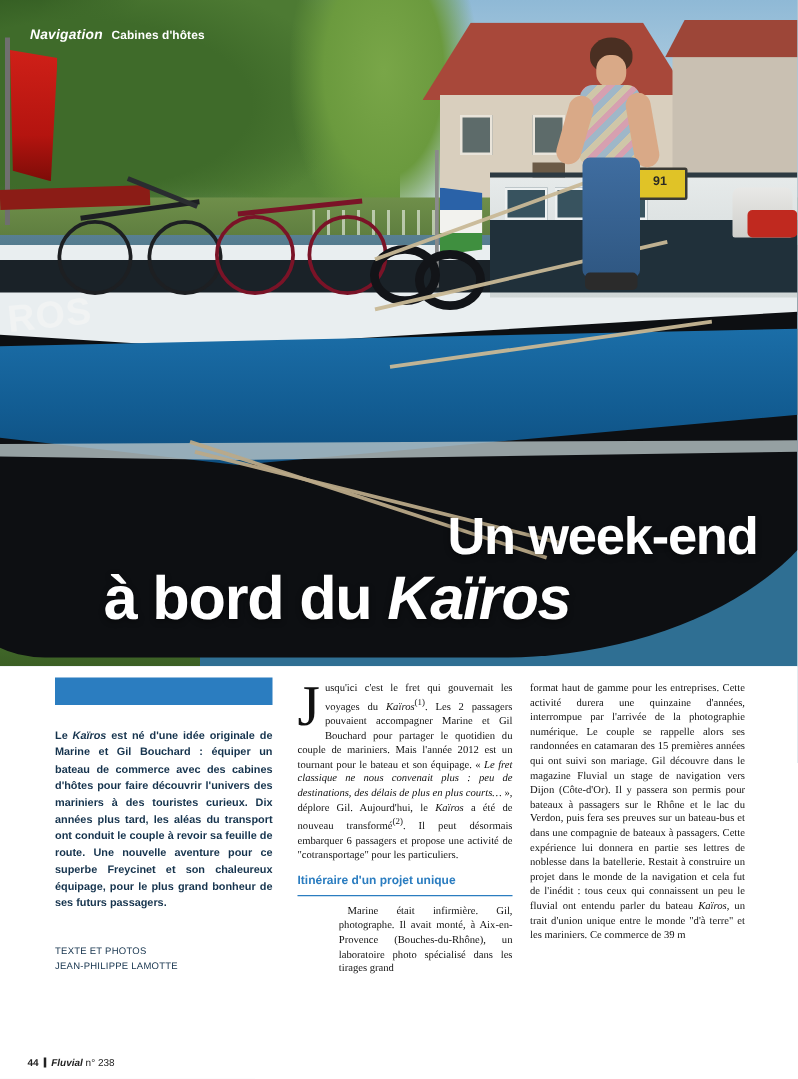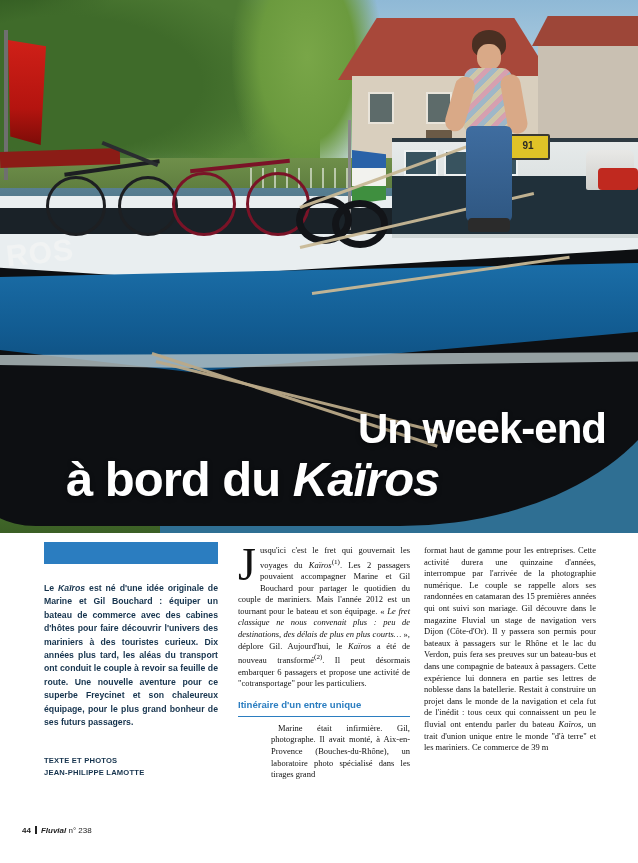--- a/index.html
+++ b/index.html
@@ -271,21 +271,21 @@
     font-weight: bold;
     letter-spacing: -1px;
     line-height: 50px;
     text-align: right;
   }
   .headline .l2 {
     font-size: 49px;
     font-weight: bold;
     letter-spacing: -1px;
     line-height: 50px;
-    margin-left: 20px;
+    margin-left: 37px;
   }
   .headline .l2 em { font-style: italic; }
 
   
   .body-area {
     position: absolute;
     left: 0; top: 533px; width: 638px; height: 330px;
     background: #ffffff;
   }
 
@@ -305,21 +305,21 @@
     font-weight: bold;
     text-align: justify;
     width: 174px;
   }
   .standfirst em { font-style: italic; }
   .credits {
     margin-top: 26px;
     font-size: 7.6px;
     line-height: 12px;
     color: #15334d;
-    font-weight: bold;
+    font-weight: normal;
     letter-spacing: .2px;
   }
 
   .col2 {
     position: absolute;
     left: 238px; top: 12px; width: 172px;
   }
   .col3 {
     position: absolute;
     left: 424px; top: 12px; width: 172px;
@@ -350,21 +350,21 @@
     color: #2b7dc0;
     font-family: "Liberation Sans", sans-serif;
   }
   .subrule {
     width: 172px; height: 1px; background: #2b7dc0; margin-bottom: 6px;
   }
 
   
   .footer {
     position: absolute;
-    left: 22px; bottom: 28px;
+    left: 22px; bottom: 8px;
     font-size: 8px;
     color: #222222;
     font-family: "Liberation Sans", sans-serif;
   }
   .footer .num { font-weight: bold; }
   .footer .bar { display:inline-block; width: 2px; height: 8px; background:#222; margin: 0 4px -1px 4px; }
   .footer .mag { font-style: italic; font-weight: bold; }
 </style>
 </head>
 <body>
@@ -439,41 +439,45 @@
       <div class="p-hair"></div>
       <div class="p-face"></div>
       <div class="p-top"></div>
       <div class="p-arm-l"></div>
       <div class="p-arm-r"></div>
       <div class="p-jeans"></div>
       <div class="p-shoe"></div>
     </div>
   </div>
 
+  <div class="runhead">
+    <span class="section">Navigation</span>
+    <span class="sub">Cabines d'hôtes</span>
+  </div>
 
   <div class="headline">
     <div class="l1">Un week-end</div>
     <div class="l2"><span>à bord du </span><em>Kaïros</em></div>
   </div>
 
   <div class="body-area">
 
     <div class="col-blue">
       <div class="blue-bar"></div>
       <div class="standfirst"><span>Le </span><em>Kaïros</em><span> est né d'une idée originale de Marine et Gil Bouchard : équiper un bateau de commerce avec des cabines d'hôtes pour faire découvrir l'univers des mariniers à des touristes curieux. Dix années plus tard, les aléas du transport ont conduit le couple à revoir sa feuille de route. Une nouvelle aventure pour ce superbe Freycinet et son chaleureux équipage, pour le plus grand bonheur de ses futurs passagers.</span></div>
       <div class="credits">
         <div>TEXTE ET PHOTOS</div>
         <div>JEAN-PHILIPPE LAMOTTE</div>
       </div>
     </div>
 
     <div class="col2">
       <p><span class="dropcap">J</span><span>usqu'ici c'est le fret qui gouvernait les voyages du </span><em>Kaïros</em><sup>(1)</sup><span>. Les 2 passagers pouvaient accompagner Marine et Gil Bouchard pour partager le quotidien du couple de mariniers. Mais l'année 2012 est un tournant pour le bateau et son équipage. « </span><em>Le fret classique ne nous convenait plus : peu de destinations, des délais de plus en plus courts…</em><span> », déplore Gil. Aujourd'hui, le </span><em>Kaïros</em><span> a été de nouveau transformé</span><sup>(2)</sup><span>. Il peut désormais embarquer 6 passagers et propose une activité de "cotransportage" pour les particuliers.</span></p>
 
-      <div class="subhead">Itinéraire d'un entre unique</div>
+      <div class="subhead">Itinéraire d'un projet unique</div>
       <div class="subrule"></div>
 
       <p class="i">Marine était infirmière. Gil, photographe. Il avait monté, à Aix-en-Provence (Bouches-du-Rhône), un laboratoire photo spécialisé dans les tirages grand</p>
     </div>
 
     <div class="col3">
       <p><span>format haut de gamme pour les entreprises. Cette activité durera une quinzaine d'années, interrompue par l'arrivée de la photographie numérique. Le couple se rappelle alors ses randonnées en catamaran des 15 premières années qui ont suivi son mariage. Gil découvre dans le magazine Fluvial un stage de navigation vers Dijon (Côte-d'Or). Il y passera son permis pour bateaux à passagers sur le Rhône et le lac du Verdon, puis fera ses preuves sur un bateau-bus et dans une compagnie de bateaux à passagers. Cette expérience lui donnera en partie ses lettres de noblesse dans la batellerie. Restait à construire un projet dans le monde de la navigation et cela fut de l'inédit : tous ceux qui connaissent un peu le fluvial ont entendu parler du bateau </span><em>Kaïros</em><span>, un trait d'union unique entre le monde "d'à terre" et les mariniers. Ce commerce de 39 m</span></p>
     </div>
 
     <div class="footer">

